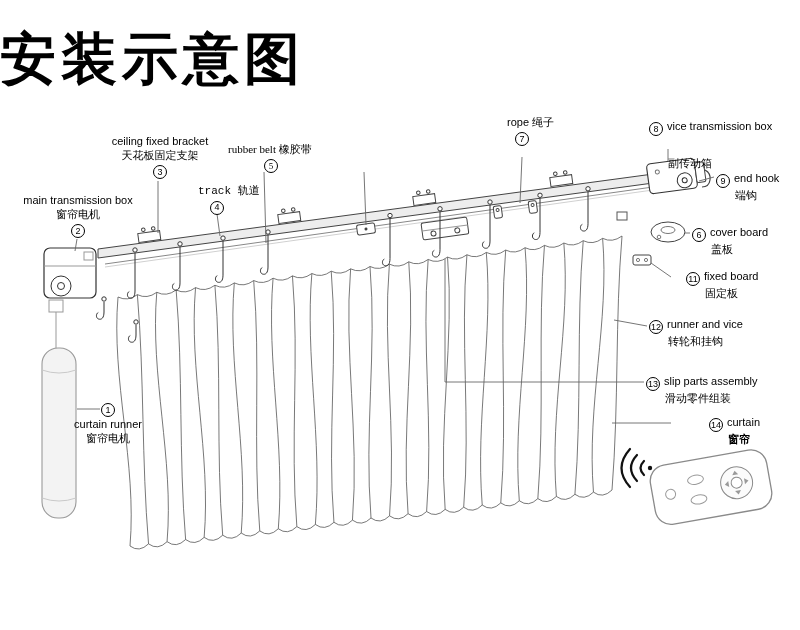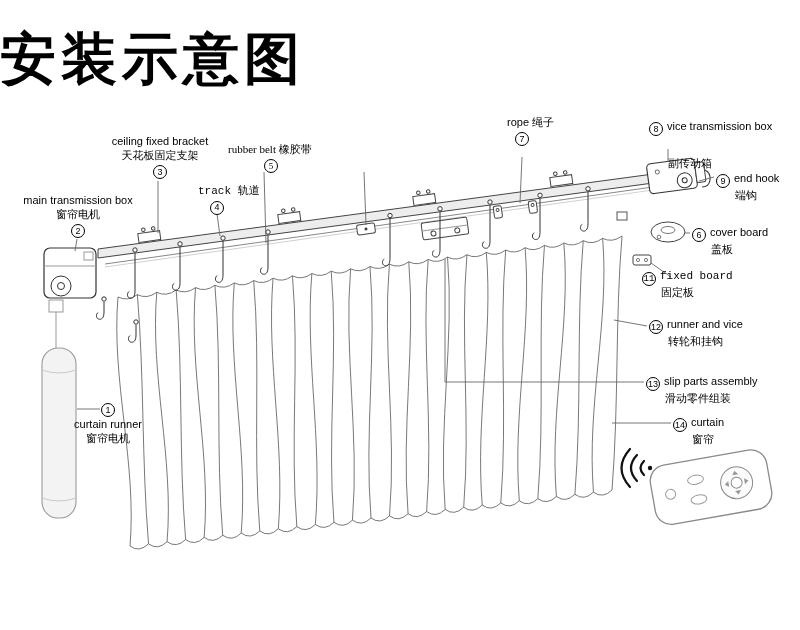--- a/index.html
+++ b/index.html
@@ -257,38 +257,38 @@
   <div class="lbl row" style="left:716px;top:171px;">
     <div><span class="cnum">9</span><span class="en">end hook</span></div>
     <div class="zh" style="padding-left:19px;">端钩</div>
   </div>
 
   <div class="lbl row" style="left:692px;top:225px;">
     <div><span class="cnum">6</span><span class="en">cover board</span></div>
     <div class="zh" style="padding-left:19px;">盖板</div>
   </div>
 
-  <div class="lbl row" style="left:642px;top:269px;font-family:Liberation Mono, monospace;">
+  <div class="lbl row" style="left:686px;top:269px;">
     <div><span class="cnum">11</span><span class="en">fixed board</span></div>
     <div class="zh" style="padding-left:19px;">固定板</div>
   </div>
 
   <div class="lbl row" style="left:649px;top:317px;">
     <div><span class="cnum">12</span><span class="en">runner and vice</span></div>
     <div class="zh" style="padding-left:19px;">转轮和挂钩</div>
   </div>
 
   <div class="lbl row" style="left:646px;top:374px;">
     <div><span class="cnum">13</span><span class="en">slip parts assembly</span></div>
     <div class="zh" style="padding-left:19px;">滑动零件组装</div>
   </div>
 
-  <div class="lbl row" style="left:673px;top:415px;">
+  <div class="lbl row" style="left:709px;top:415px;">
     <div><span class="cnum">14</span><span class="en">curtain</span></div>
-    <div class="zh" style="padding-left:19px;">窗帘</div>
+    <div class="zh" style="padding-left:19px;font-weight:bold;">窗帘</div>
   </div>
 
   <div class="lbl center" style="left:66px;top:400px;width:84px;">
     <div><span class="cnum">1</span></div>
     <div class="en">curtain runner</div>
     <div class="zh">窗帘电机</div>
   </div>
 
 </div>
 

